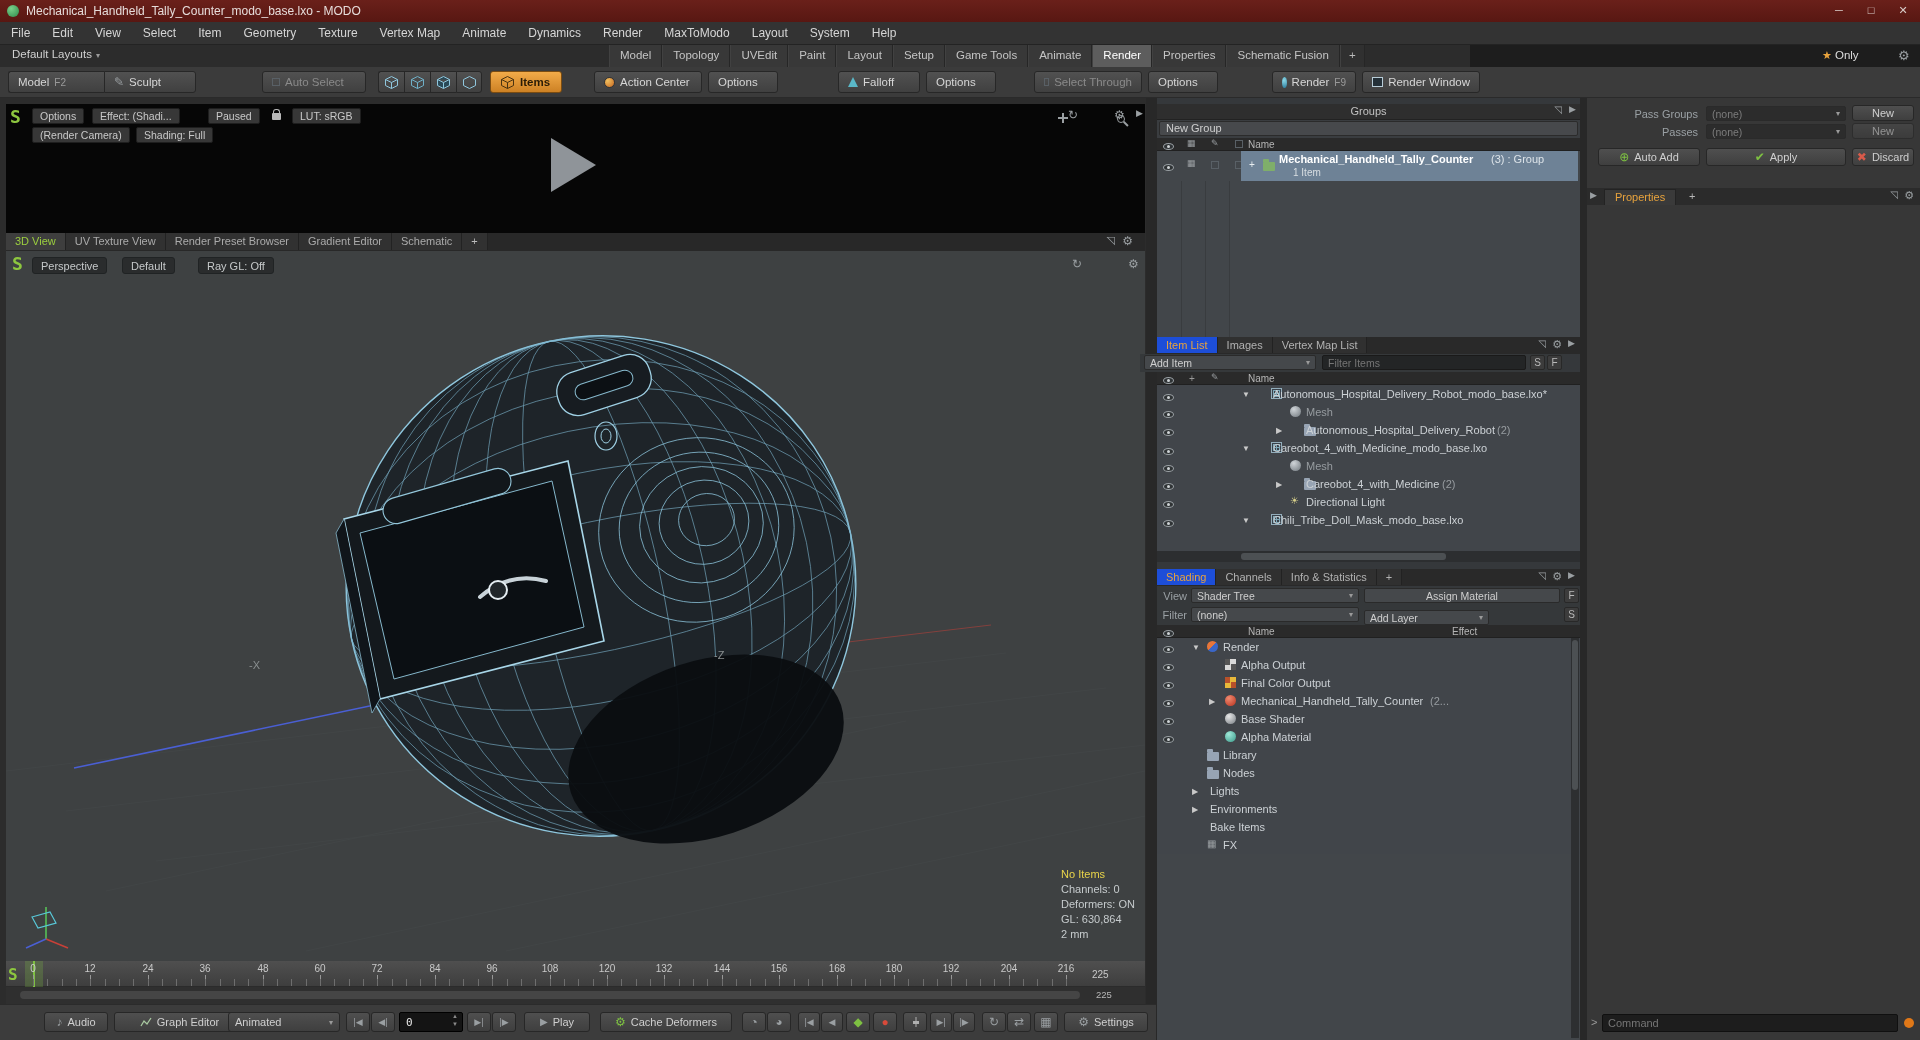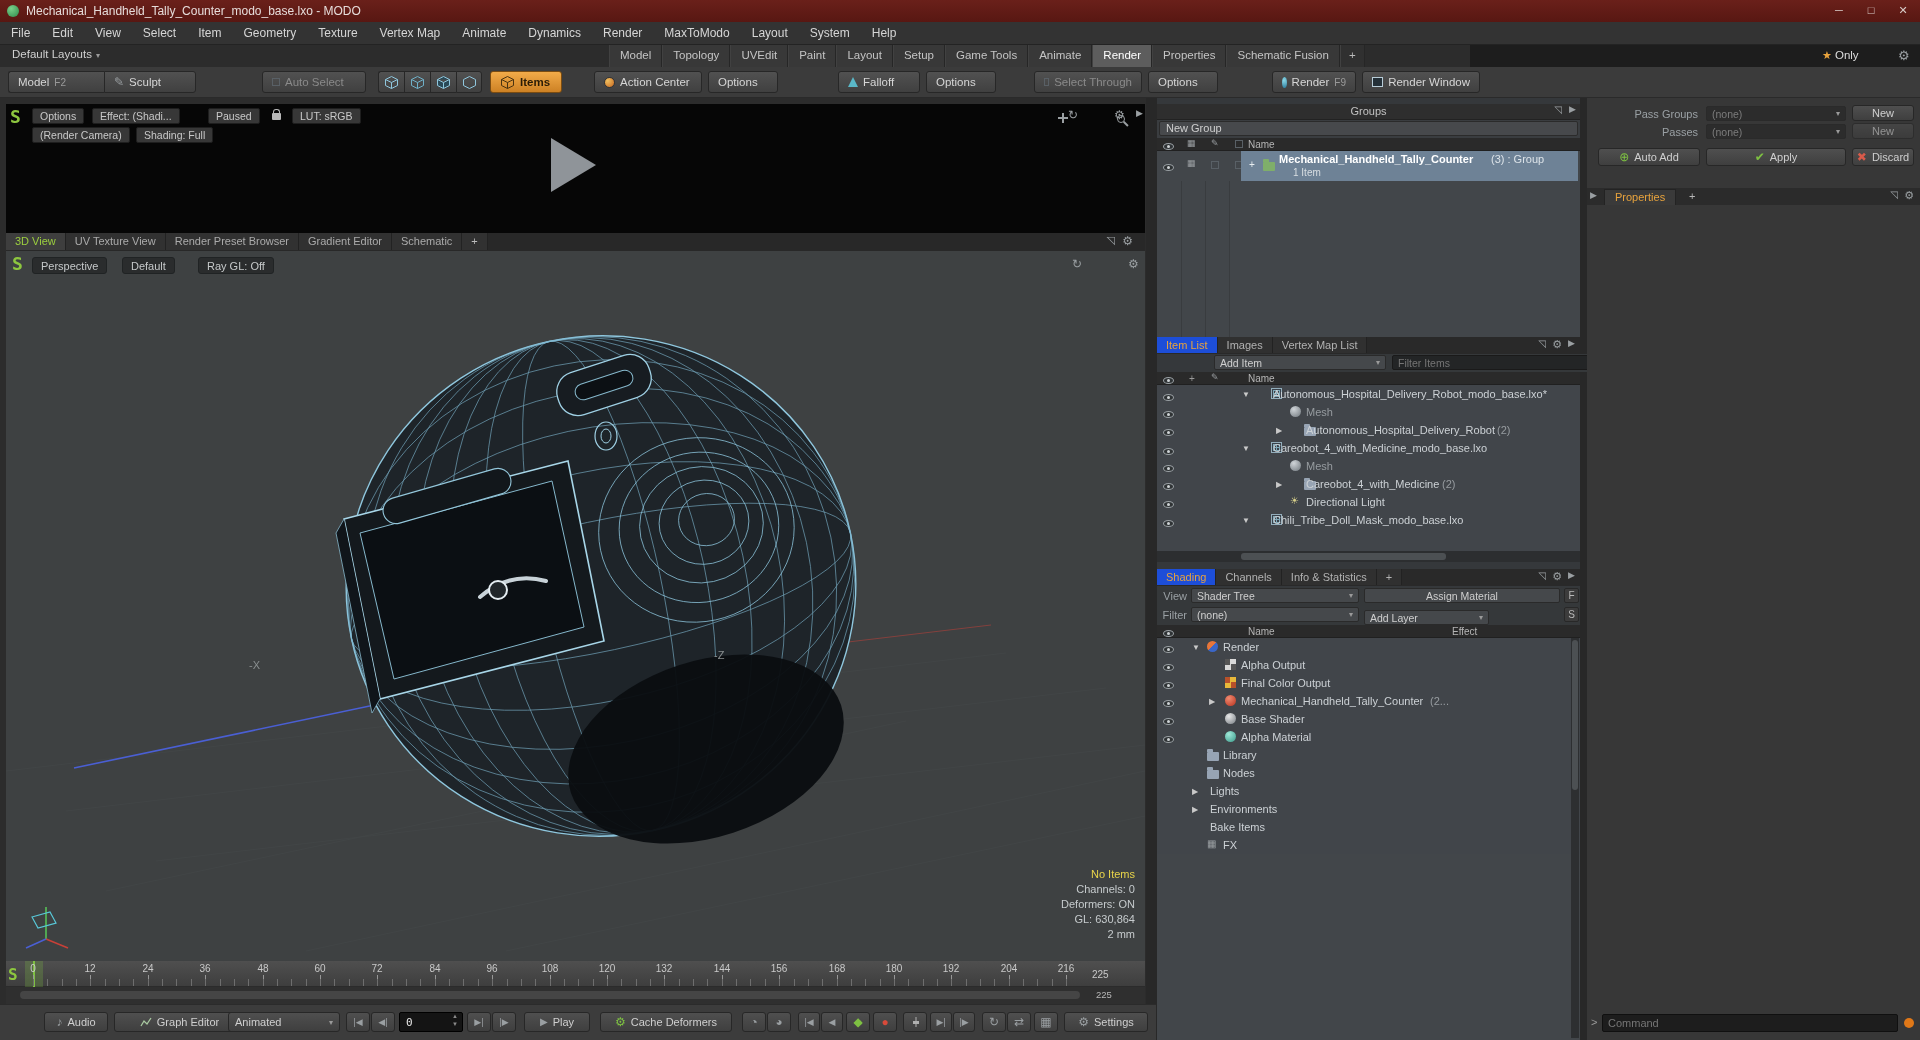--- a/index.html
+++ b/index.html
@@ -82,21 +82,21 @@
   .vptabs{left:6px;top:233px;width:1139px;height:18px;background:#282828}
   .vtab{display:inline-block;padding:0 9px;line-height:17px;background:#313131;border-right:1px solid #222;color:#ababab;font-size:11px}
   .vtab.active{background:#3e3e3e;color:#9ccf3f}
   .vtab.plus{color:#bbb}
 
   
   .viewport{left:6px;top:251px;width:1139px;height:710px;background:#3e4142;overflow:hidden}
   .vp-btn{position:absolute;height:17px;display:flex;align-items:center;padding:0 8px;
      background:rgba(40,42,43,.9);border:1px solid #202324;border-radius:3px;color:#c6c9ca;font-size:11px;white-space:nowrap}
   .axis-label{position:absolute;color:#8a8f90;font-size:11px}
-  .vstatus{position:absolute;right:10px;top:616px;text-align:right;line-height:15px;font-size:11px;color:#c6cbcd}
+  .vstatus{position:absolute;right:10px;top:616px;line-height:15px;font-size:11px;color:#c6cbcd}
   .vstatus .warn{color:#e8d44a}
 
   
   .timeline{left:6px;top:961px;width:1139px;height:43px;background:#2f2f2f}
   .ruler{position:absolute;left:0;top:0;width:1139px;height:26px;background:linear-gradient(#4f4f4f,#3e3e3e);border-bottom:1px solid #2b2b2b}
   .tick-label{position:absolute;top:2px;transform:translateX(-50%);font-size:10px;color:#c9c9c9}
   .minor-ticks{position:absolute;left:27px;top:18px;width:1034px;height:7px;
      background:repeating-linear-gradient(90deg,#6e6e6e 0 1px,transparent 1px 14.35px)}
   .major-ticks{position:absolute;left:27px;top:14px;width:1035px;height:11px;
      background:repeating-linear-gradient(90deg,#979797 0 1px,transparent 1px 57.4px)}
@@ -527,21 +527,21 @@
     <div class="gutline" style="left:48px;top:0;height:156px"></div>
     <div class="gutline" style="left:72px;top:0;height:156px"></div>
   </div>
 
   <div class="ptabs" style="top:337px">
     <div class="ptab active">Item List</div><div class="ptab">Images</div><div class="ptab">Vertex Map List</div>
     <span class="abs gly" style="right:34px;top:2px;font-size:10px">◹</span>
     <span class="abs gly" style="right:18px;top:2px;font-size:11px">⚙</span>
     <span class="abs gly" style="right:5px;top:2px;font-size:9px">▶</span>
   </div>
-  <div class="abs" style="left:1210px;top:354px;width:423px;height:18px;background:#35383a">
+  <div class="abs" style="left:1140px;top:354px;width:423px;height:18px;background:#35383a">
     <div class="ddv" style="left:4px;top:1px;width:172px">
         <span>Add Item</span>
         <span class="caret">▾</span>
       </div>
     <input class="flt" style="left: 182px; top: 1px; width: 204px;" placeholder="Filter Items">
     <div class="minibox" style="left:390px;top:1px"><span>S</span></div>
     <div class="minibox" style="left:407px;top:1px"><span>F</span></div>
   </div>
   <div class="colhead" style="top:372px">
     <span class="abs eye" style="left:6px;top:3px"></span>

